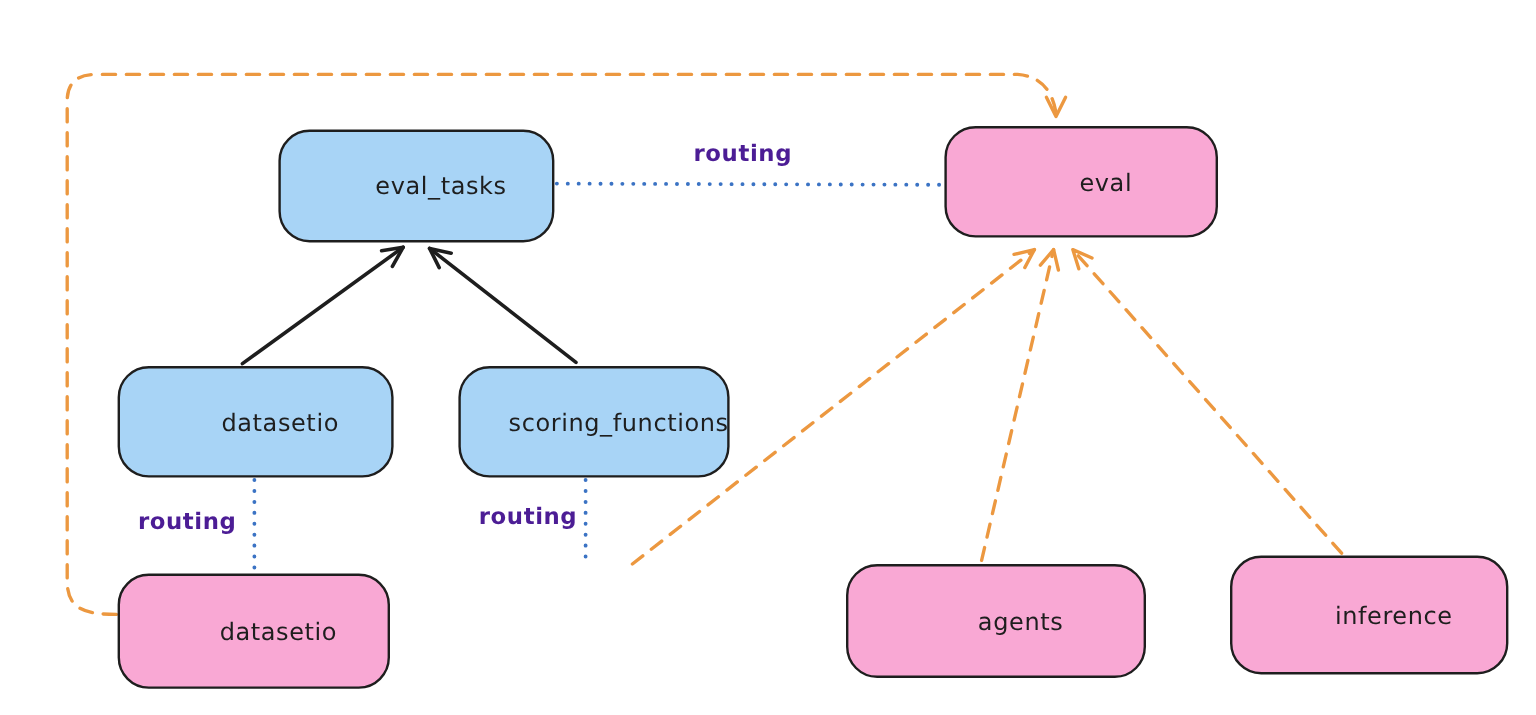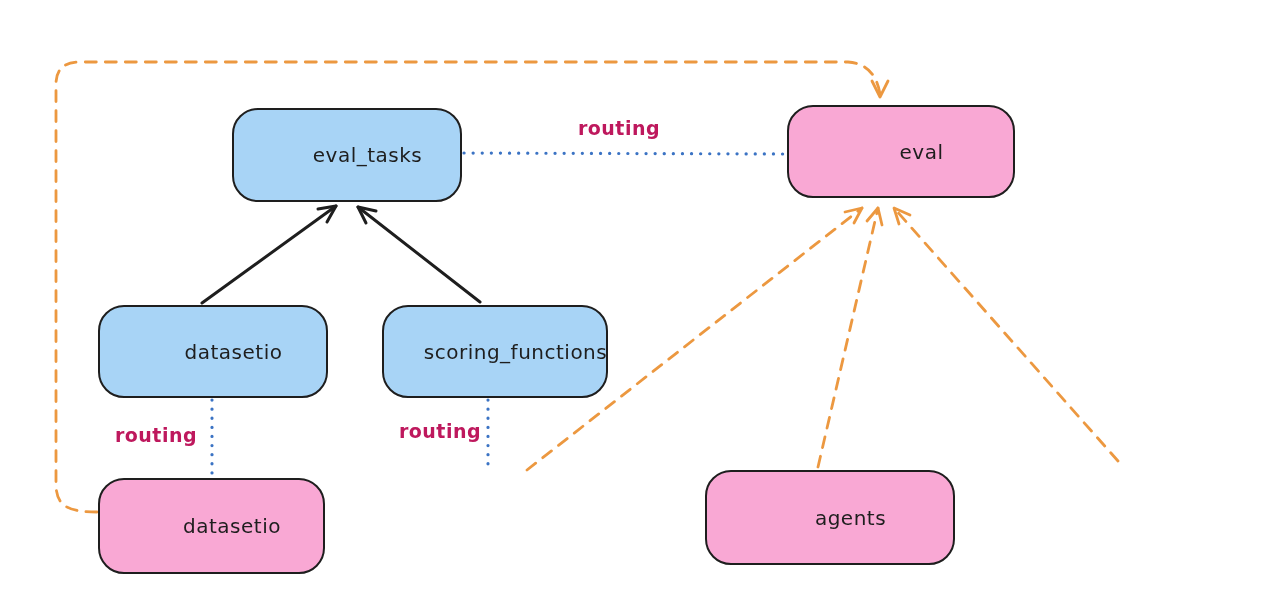--- a/index.html
+++ b/index.html
@@ -42,21 +42,21 @@
   .node-scoring           { left: 387px;  top: 472px; width: 230px; height: 95px; }
   .node-agents            { left: 705px;  top: 470px; width: 250px; height: 95px; }
   .node-inference         { left: 1025px; top: 463px; width: 232px; height: 99px; }
 
   .routing-label {
     position: absolute;
     width: 110px;
     text-align: center;
     font-size: 19px;
     font-weight: 600;
-    color: #be185d;
+    color: #4c1d95;
     letter-spacing: 0.5px;
   }
   .routing-top      { left: 564px; top: 117px; }
   .routing-datasets { left: 101px; top: 424px; }
   .routing-scoring  { left: 385px; top: 420px; }
 </style>
 </head>
 <body>
 
 <div class="canvas">
@@ -111,18 +111,21 @@
   </div>
   <div class="node node-blue node-scoring-functions">
     <span>scoring_functions</span>
   </div>
   <div class="node node-green node-datasetio">
     <span>datasetio</span>
   </div>
   <div class="node node-green node-agents">
     <span>agents</span>
   </div>
+  <div class="node node-green node-inference">
+    <span>inference</span>
+  </div>
 
   <div class="routing-label routing-top">routing</div>
   <div class="routing-label routing-datasets">routing</div>
   <div class="routing-label routing-scoring">routing</div>
 
 </div>
 
 </body></html>

